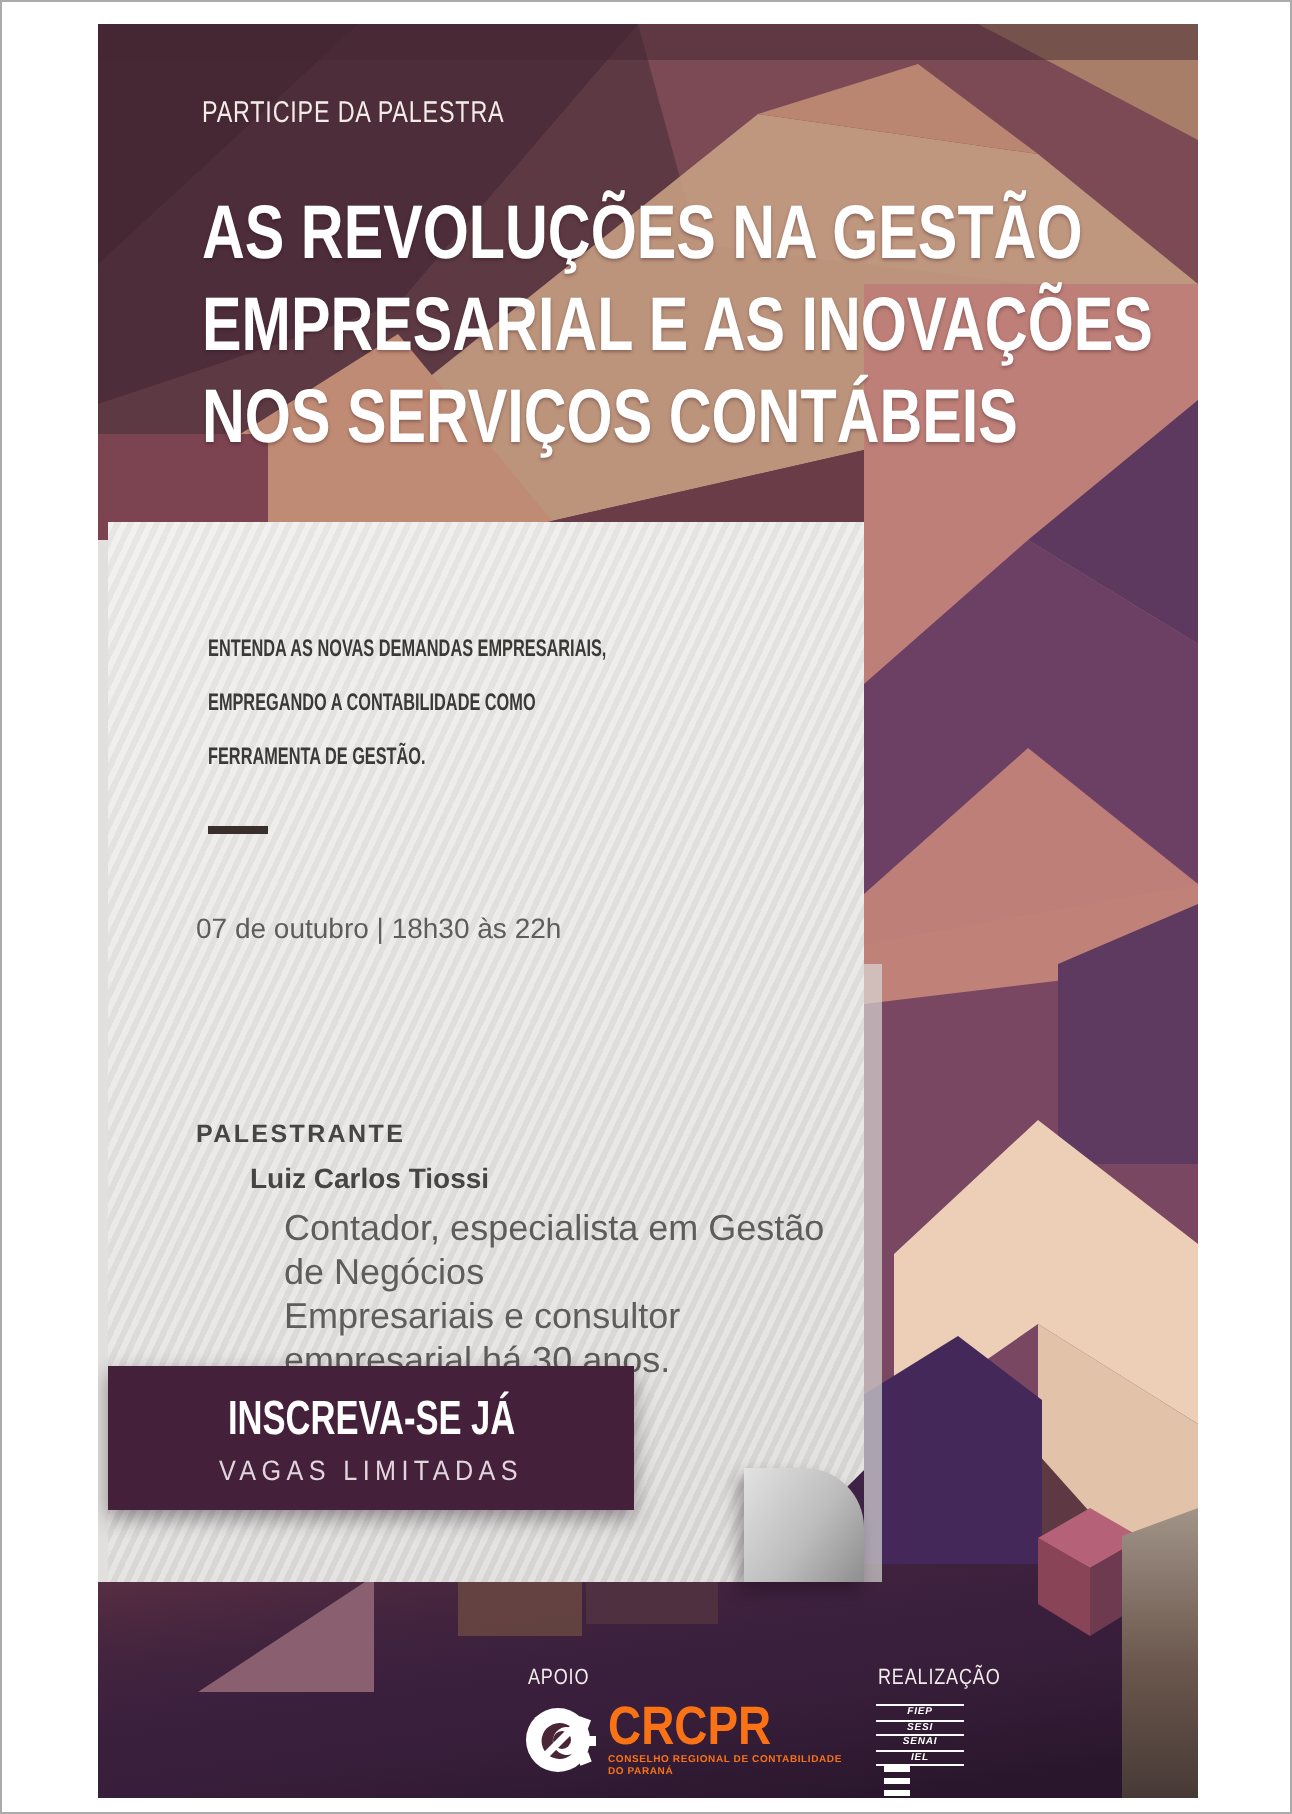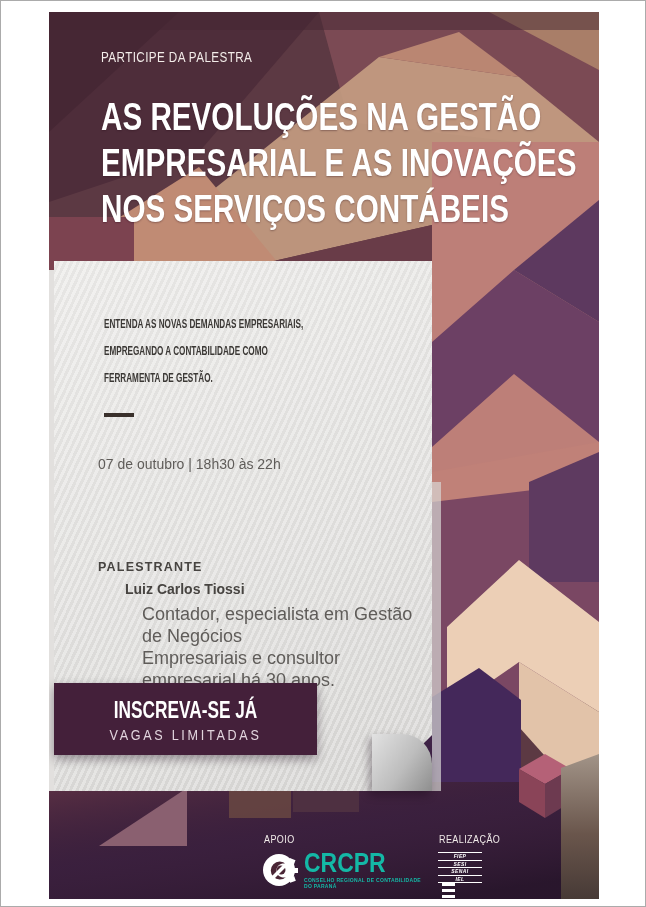--- a/index.html
+++ b/index.html
@@ -34,35 +34,35 @@
   .speaker-name{position:absolute;left:44px;top:320px;color:#474441;font-size:14px;font-weight:bold;margin-left:27px;}
   .speaker-bio{position:absolute;left:44px;top:342px;color:#5f5c59;font-size:18px;line-height:22px;margin-left:44px;}
 
   
   .curl{position:absolute;left:323px;top:722px;width:60px;height:57px;
         background:linear-gradient(125deg,#e2e2e2 0%,#bdbdbd 55%,#8e8e8e 100%);
         border-radius:0 30px 0 0;box-shadow:-3px 4px 8px rgba(20,5,20,.35);}
 
   
   .cta{position:absolute;left:5px;top:671px;width:263px;height:72px;border:0;cursor:pointer;
-       background:#44203a;color:#ffffff;display:flex;flex-direction:column;justify-content:center;
+       background:#44203a;color:#ffffff;display:flex;flex-direction:column;align-items:center;justify-content:center;
        box-shadow:0 4px 10px rgba(20,5,20,.4);font-family:"Liberation Sans", sans-serif;padding:0;}
   .cta-main{font-size:24px;font-weight:bold;transform:scaleX(.72);transform-origin:50% 50%;white-space:nowrap;}
   .cta-sub{font-size:14px;font-weight:normal;letter-spacing:3px;color:#e2d5de;margin-top:3px;
            transform:scaleX(.9);transform-origin:50% 50%;white-space:nowrap;}
 
   
   .apoio-label,.realizacao-label{position:absolute;color:#f1ebe9;font-size:11px;letter-spacing:.5px;
         transform:scaleX(.82);transform-origin:0 0;white-space:nowrap;}
   .apoio-label{left:215px;top:821px;}
   .realizacao-label{left:390px;top:821px;}
 
   .crcpr{position:absolute;left:212px;top:839px;display:flex;align-items:flex-start;}
   .crcpr-icon{width:38px;height:38px;flex:0 0 auto;}
-  .crcpr-text{margin-left:5px;color:#14b8a6;}
+  .crcpr-text{margin-left:5px;color:#f97316;}
   .crcpr-word{font-size:27px;font-weight:bold;line-height:25px;transform:scaleX(.85);transform-origin:0 0;white-space:nowrap;}
   .crcpr-sub{font-size:5px;font-weight:bold;line-height:5.5px;letter-spacing:.3px;margin-top:2px;white-space:nowrap;}
 
   .fiep{position:absolute;left:389px;top:840px;display:flex;align-items:flex-start;color:#fff;flex-direction:column;}
   .fiep-stack{width:44px;flex:0 0 auto;}
   .fiep-stack .row{border-top:1px solid #fff;font-size:5px;font-weight:bold;font-style:italic;text-align:center;
                    line-height:6.5px;letter-spacing:.4px;}
   .fiep-stack .row:last-child{border-bottom:1px solid #fff;}
   .stripes{display:flex;flex-direction:column;gap:3.5px;margin:0 4px;}
   .stripes i{display:block;width:13px;height:2.5px;background:#fff;}

